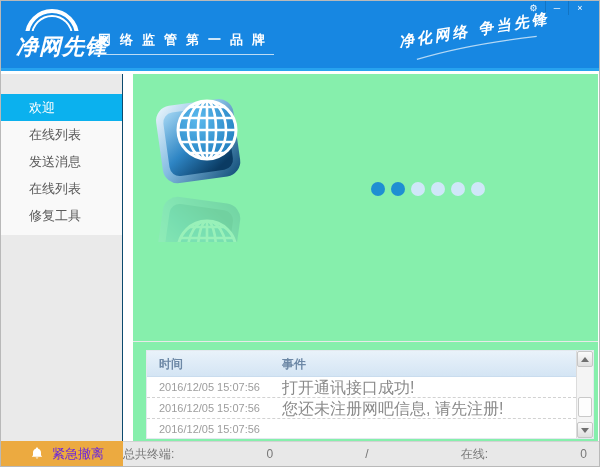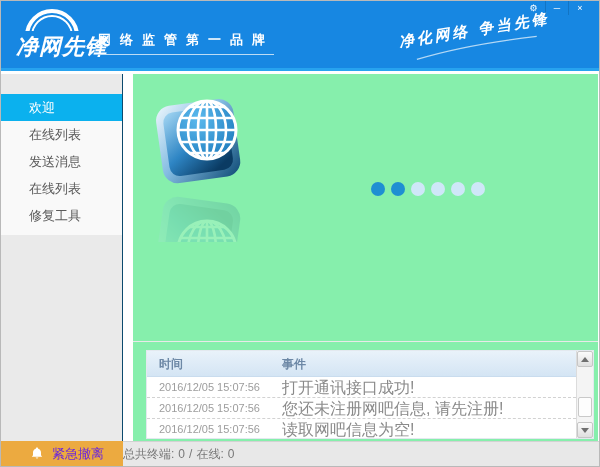--- a/index.html
+++ b/index.html
@@ -113,21 +113,21 @@
   
   .footer-left {
     position:absolute; bottom:0; left:0; width:122px; height:25px;
     background:#ecaa40; display:flex; align-items:center; gap:9px;
     padding-left:30px; cursor:pointer;
   }
   .footer-left span { color:#6d28d9; font-size:13px; white-space:nowrap; }
   .footer-right {
     position:absolute; bottom:0; left:122px; right:0; height:25px;
     background:#e8e8e8; border-top:1px solid #d2d2d2;
-    display:flex; align-items:center; justify-content:flex-start;
+    display:flex; align-items:center; justify-content:space-between;
     padding-right:12px; gap:4px;
   }
   .footer-right span { font-size:12px; color:#777777; white-space:nowrap; }
 </style>
 </head>
 <body>
 
 <div class="window">
 
   <div class="header">
@@ -239,21 +239,20 @@
             <div class="col-event">打开通讯接口成功!</div>
           </div>
 
           <div class="log-row">
             <div class="col-time">2016/12/05 15:07:56</div>
             <div class="col-event">您还未注册网吧信息, 请先注册!</div>
           </div>
 
           <div class="log-row">
             <div class="col-time">2016/12/05 15:07:56</div>
-            <div class="col-event">读取网吧信息为空!</div>
           </div>
         </div>
       <div class="scrollbar">
         <div class="sb-btn sb-up">
           <span class="tri-up"></span>
         </div>
         <div class="sb-thumb"></div>
         <div class="sb-btn sb-down">
           <span class="tri-down"></span>
         </div>

